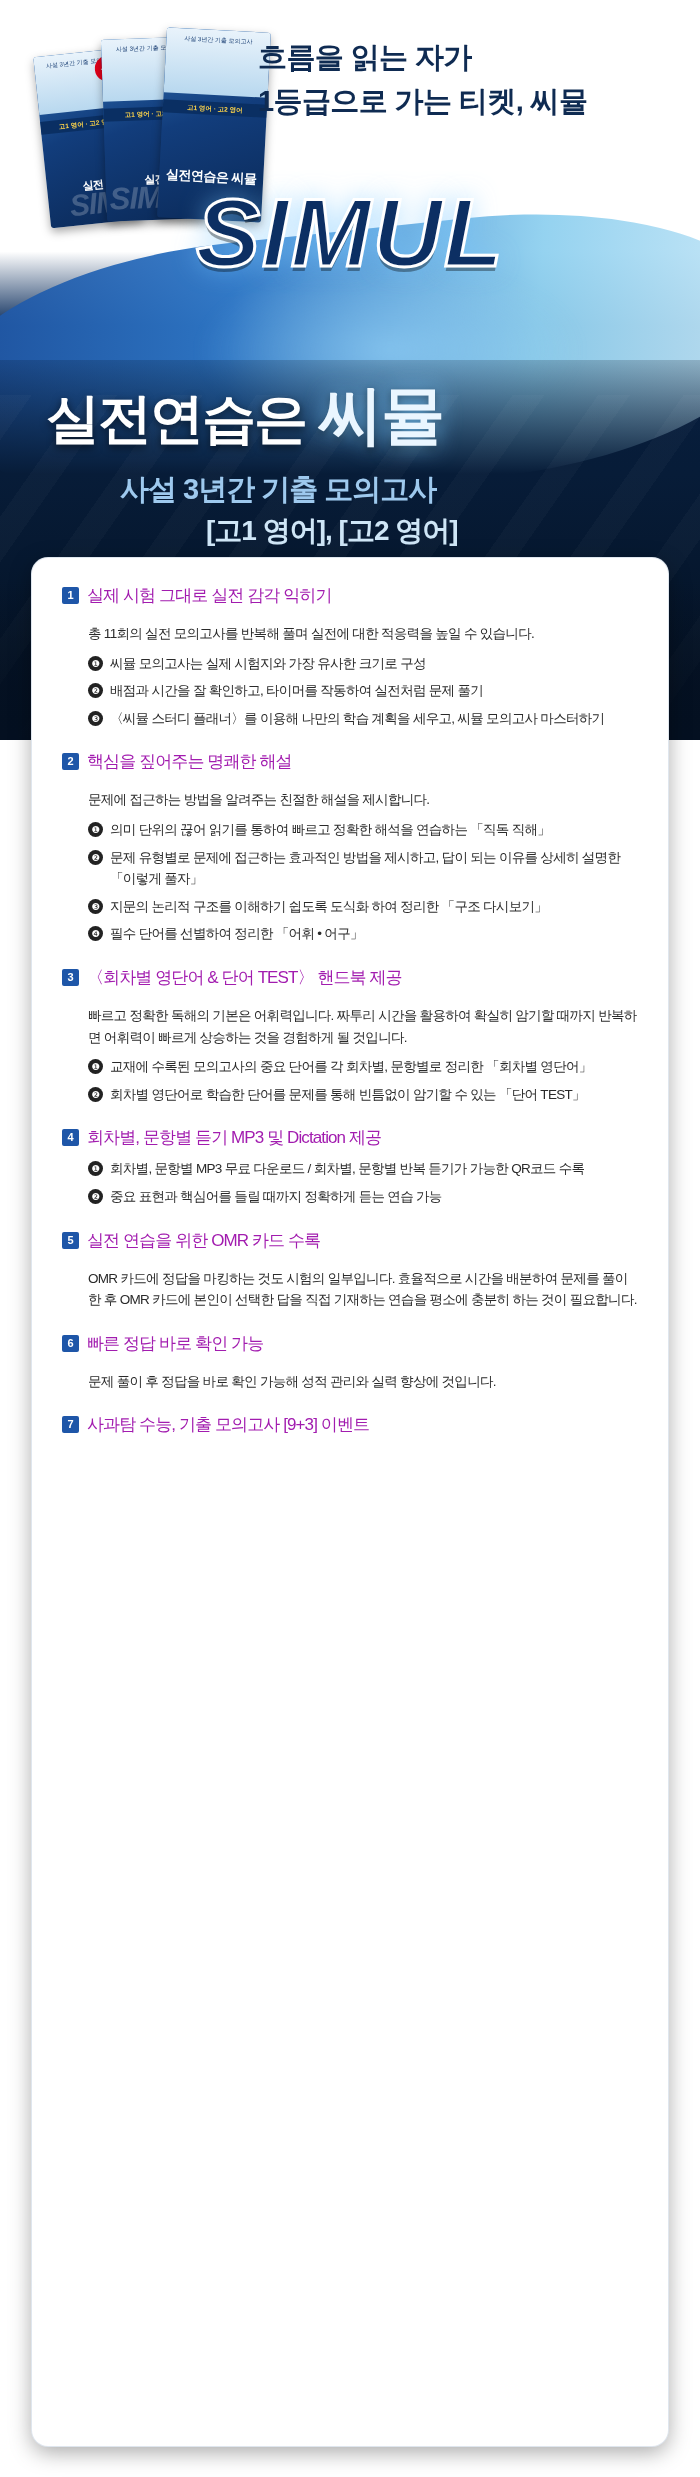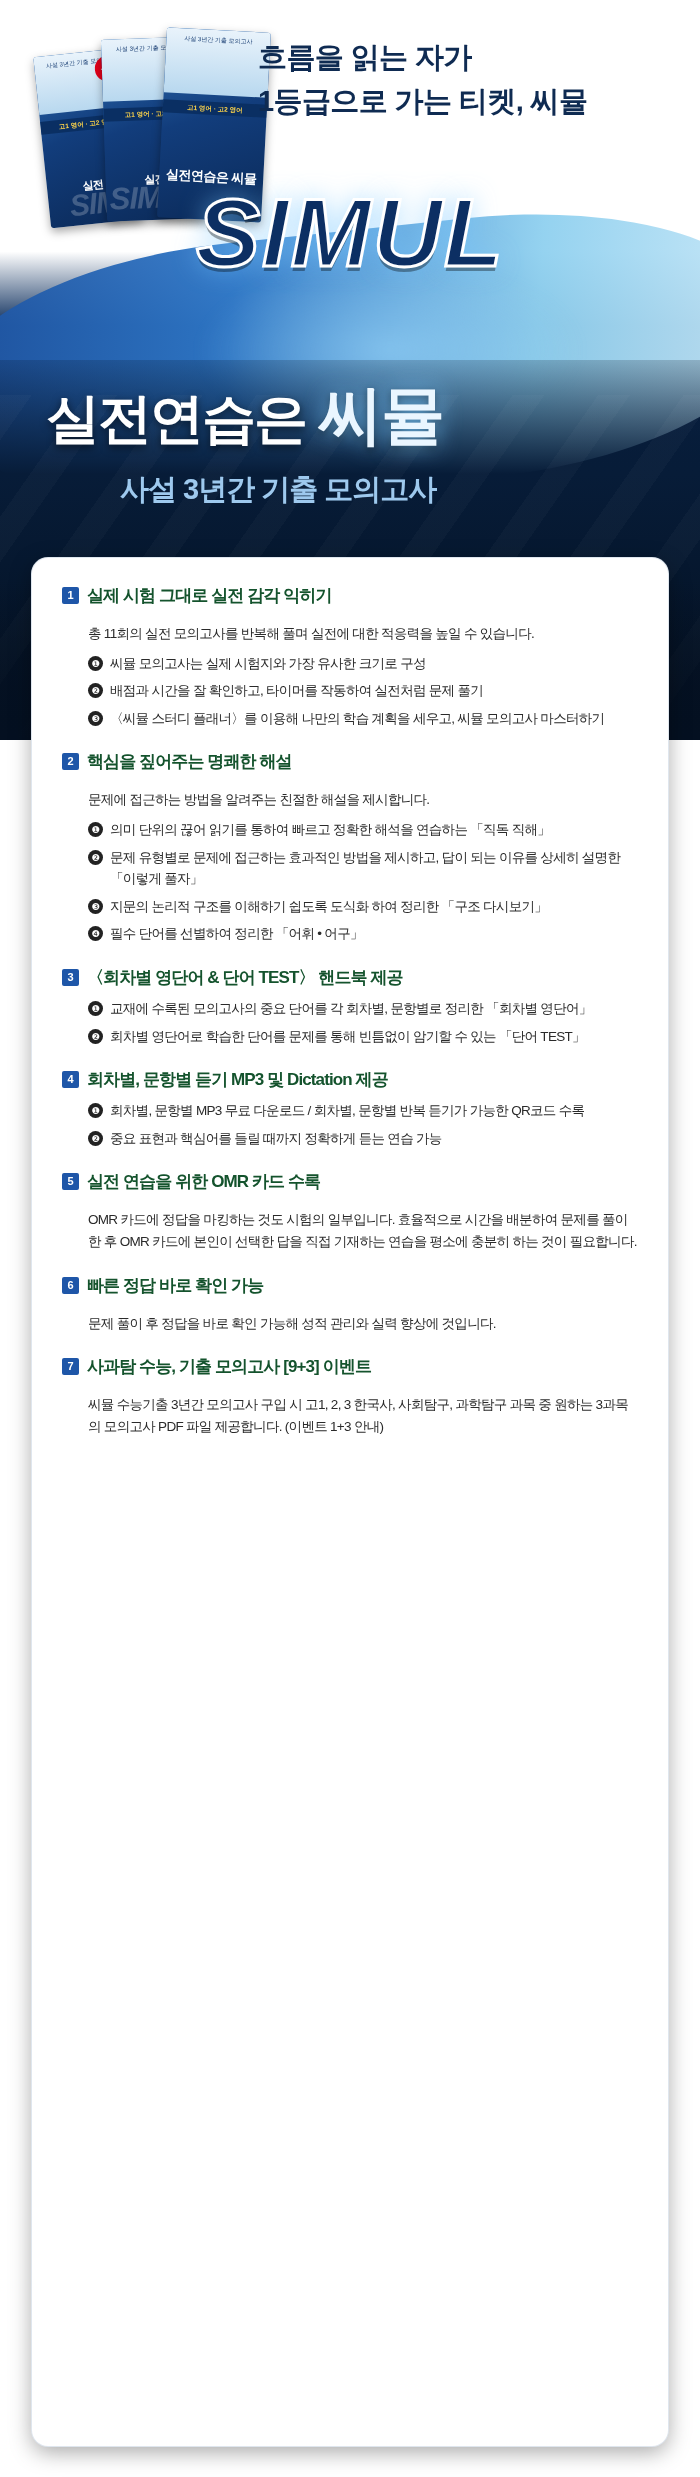--- a/index.html
+++ b/index.html
@@ -151,21 +151,21 @@
   .sec-head {
     display: flex; align-items: center; gap: 8px; margin-bottom: 9px;
   }
   .num {
     flex: 0 0 auto;
     width: 17px; height: 17px; border-radius: 2px;
     background: #1e56a8; color: #fff;
     font-size: 11px; font-weight: bold; line-height: 17px; text-align: center;
   }
   .sec-title {
-    color: #14532d; font-size: 17px; font-weight: bold; letter-spacing: -0.9px;
+    color: #a21caf; font-size: 17px; font-weight: normal; letter-spacing: -0.9px;
   }
   .sec-lead {
     color: #2a2a2a; font-size: 13.5px; line-height: 1.6; letter-spacing: -0.7px;
     margin: 16px 0 8px 26px;
   }
   .items { margin: 0 0 0 26px; }
   .item {
     display: flex; gap: 7px; margin-bottom: 6px;
     color: #2a2a2a; font-size: 13.5px; line-height: 1.6; letter-spacing: -0.7px;
   }
@@ -220,20 +220,21 @@
       <div>흐름을 읽는 자가</div>
       <div>1등급으로 가는 티켓, 씨뮬</div>
     </div>
 
     <div class="simul-word">SIMUL</div>
 
     <div class="hero-title">
       <span>실전연습은 </span><span class="big">씨뮬</span>
     </div>
     <div class="hero-sub">사설 3년간 기출 모의고사</div>
+    <div class="hero-sub2">[고1 영어], [고2 영어]</div>
 
     <div class="hero-bottom-fade"></div>
   </div>
 
   <div class="card" id="card">
       <div class="sec">
         <div class="sec-head">
           <span class="num">1</span>
           <span class="sec-title">실제 시험 그대로 실전 감각 익히기</span>
         </div>
@@ -276,20 +277,21 @@
             <span class="bullet">❹</span>
             <span class="item-text">필수 단어를 선별하여 정리한 「어휘 • 어구」</span>
           </div>
         </div>
       </div>
       <div class="sec">
         <div class="sec-head">
           <span class="num">3</span>
           <span class="sec-title">〈회차별 영단어 &amp; 단어 TEST〉 핸드북 제공</span>
         </div>
+        <p class="sec-lead">빠르고 정확한 독해의 기본은 어휘력입니다. 짜투리 시간을 활용하여 확실히 암기할 때까지 반복하면 어휘력이 빠르게 상승하는 것을 경험하게 될 것입니다.</p>
         <div class="items">
           <div class="item">
             <span class="bullet">❶</span>
             <span class="item-text">교재에 수록된 모의고사의 중요 단어를 각 회차별, 문항별로 정리한 「회차별 영단어」</span>
           </div>
           <div class="item">
             <span class="bullet">❷</span>
             <span class="item-text">회차별 영단어로 학습한 단어를 문제를 통해 빈틈없이 암기할 수 있는 「단어 TEST」</span>
           </div>
         </div>
@@ -322,17 +324,16 @@
           <span class="num">6</span>
           <span class="sec-title">빠른 정답 바로 확인 가능</span>
         </div>
         <p class="sec-lead">문제 풀이 후 정답을 바로 확인 가능해 성적 관리와 실력 향상에 것입니다.</p>
       </div>
       <div class="sec">
         <div class="sec-head">
           <span class="num">7</span>
           <span class="sec-title">사과탐 수능, 기출 모의고사 [9+3] 이벤트</span>
         </div>
-        <p class="sec-lead">씨뮬 수능기출 3년간 모의고사 구입 시 고1, 2, 3 한국사, 사회탐구, 과학탐구 과목 중 원하는 3과목의 모의고사 PDF 파일 제공합니다. (이벤트 1+3 안내)</p>
       </div>
     </div>
 
 </div>
 
 </body></html>

